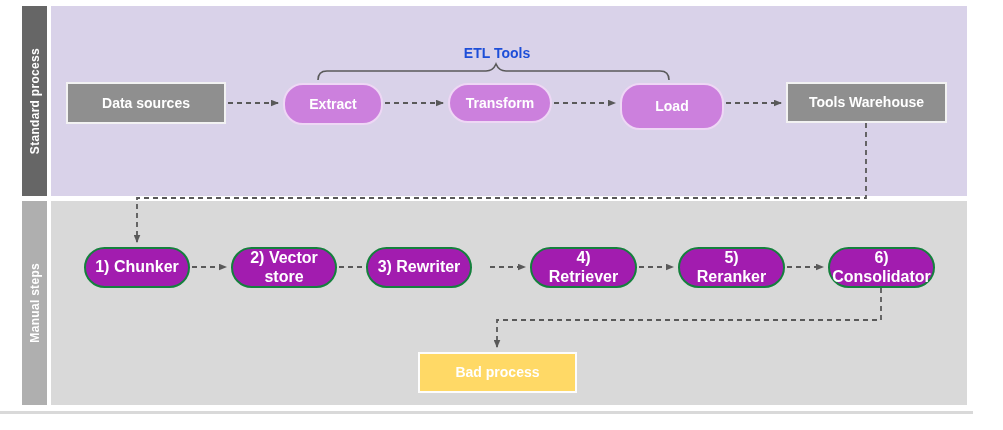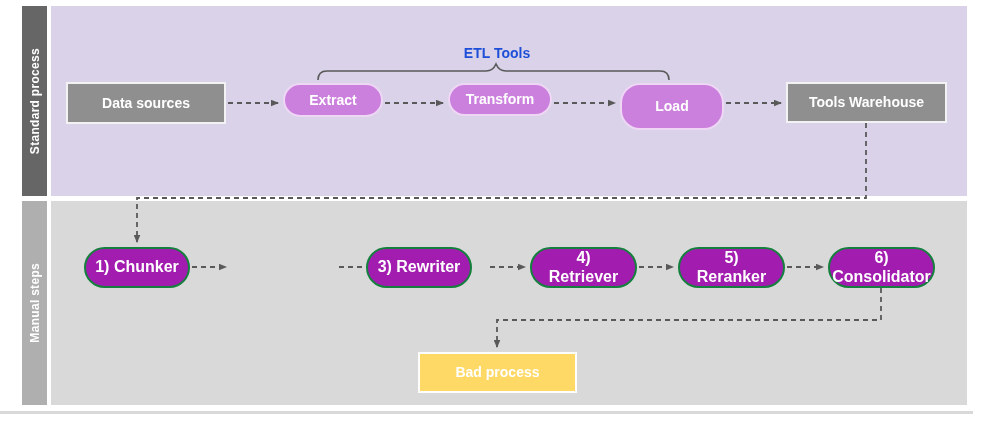--- a/index.html
+++ b/index.html
@@ -22,22 +22,22 @@
   .node{
     position:absolute;box-sizing:border-box;display:flex;align-items:center;justify-content:center;
     color:#ffffff;font-weight:bold;text-align:center;line-height:1.15;
   }
   .rect-node{background:#8f8f8f;border:2px solid #f2f2f2;font-size:14px;}
   .etl-pill{background:#cc80dd;border:2px solid #eed7f5;border-radius:20px;font-size:14px;}
   .man-pill{background:#a21caf;border:2px solid #15803d;border-radius:21px;font-size:16px;padding:0 8px;}
 
   #node-data-sources{left:66px;top:82px;width:160px;height:42px;}
   #node-data-warehouse{left:786px;top:82px;width:161px;height:41px;}
-  #node-extract{left:283px;top:83px;width:100px;height:34px;}
-  #node-transform{left:448px;top:83px;width:104px;height:33px;}
+  #node-extract{left:283px;top:83px;width:100px;height:42px;}
+  #node-transform{left:448px;top:83px;width:104px;height:40px;}
   #node-load{left:620px;top:83px;width:104px;height:47px;}
 
   #node-chunker{left:84px;top:247px;width:106px;height:41px;}
   #node-vector-store{left:231px;top:247px;width:106px;height:41px;}
   #node-rewriter{left:366px;top:247px;width:106px;height:41px;}
   #node-retriever{left:530px;top:247px;width:107px;height:41px;justify-content:center;}
   #node-reranker{left:678px;top:247px;width:107px;height:41px;}
   #node-consolidator{left:828px;top:247px;width:107px;height:41px;}
 
   #node-bad-output{left:418px;top:352px;width:159px;height:41px;background:#ffd966;border:2px solid #fdfdfd;font-size:14px;}
@@ -101,20 +101,23 @@
   <div class="node etl-pill" id="node-load">
     <span>Load</span>
   </div>
   <div class="node rect-node" id="node-data-warehouse">
     <span>Tools Warehouse</span>
   </div>
 
   <div class="node man-pill" id="node-chunker">
     <span>1) Chunker</span>
   </div>
+  <div class="node man-pill" id="node-vector-store">
+    <span>2) Vector store</span>
+  </div>
   <div class="node man-pill" id="node-rewriter">
     <span>3) Rewriter</span>
   </div>
   <div class="node man-pill" id="node-retriever">
     <span>4) Retriever</span>
   </div>
   <div class="node man-pill" id="node-reranker">
     <span>5) Reranker</span>
   </div>
   <div class="node man-pill" id="node-consolidator">

